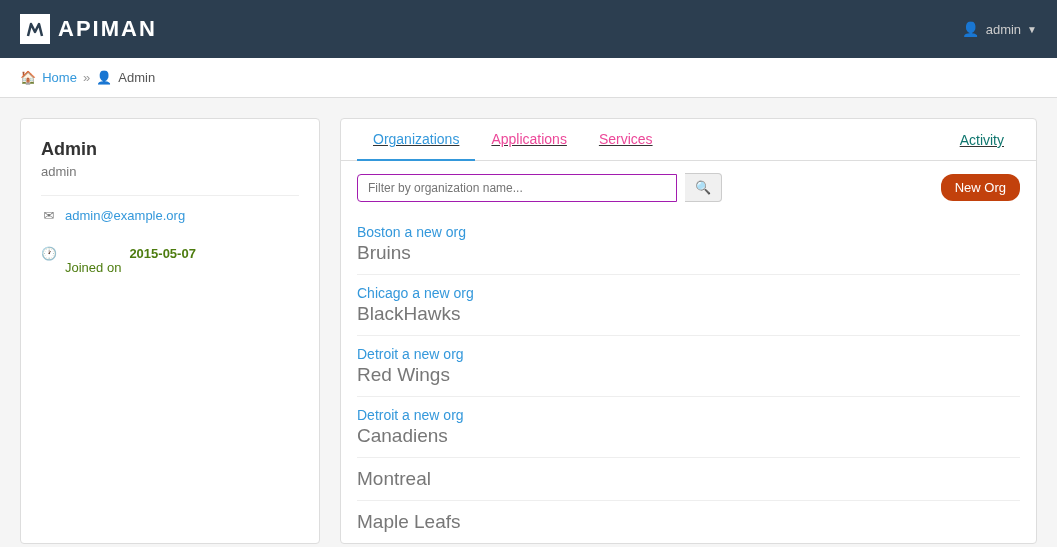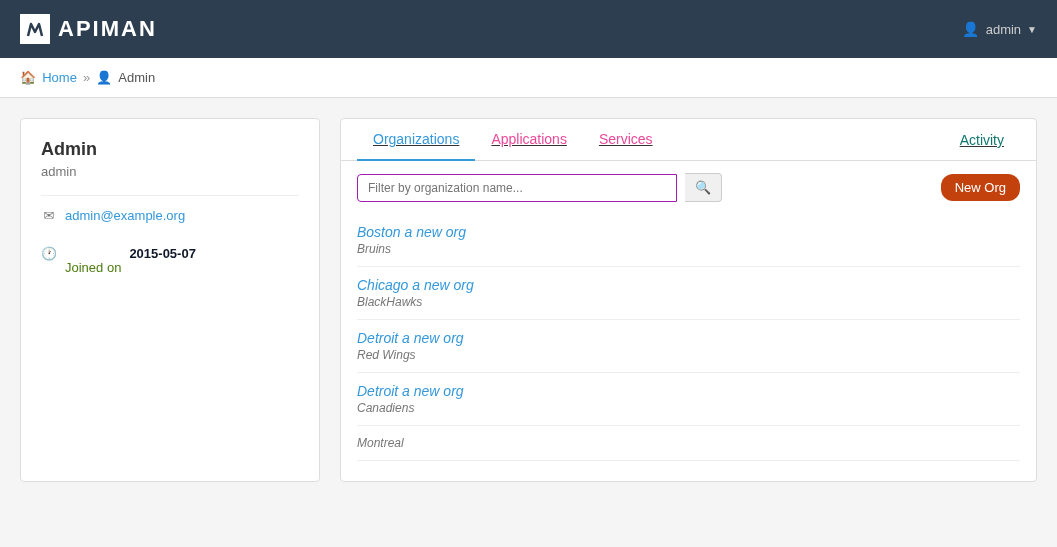--- a/index.html
+++ b/index.html
@@ -114,21 +114,21 @@
     .user-info-row a {
       color: #3498db;
       text-decoration: none;
     }
     .user-info-row .label {
       color: #4d7c0f;
       margin-top: 29px;
     }
     .user-info-row .bold-date {
       font-weight: bold;
-      color: #0f172a;
+      color: #4d7c0f;
     }
 
     
     .org-panel {
       flex: 1;
       background: white;
       border: 1px solid #ddd;
       border-radius: 4px;
     }
 
@@ -195,34 +195,33 @@
       border-radius: 12px;
       font-size: 13px;
       cursor: pointer;
     }
 
     
     .org-list { padding: 0 16px; }
     .org-item {
       padding: 10px 0;
       border-bottom: 1px solid #eee;
-      font-style: italic;
     }
     .org-item:last-child { border-bottom: none; }
     .org-item .org-link {
       display: block;
       color: #3498db;
       text-decoration: none;
       font-size: 14px;
       font-weight: normal;
       margin-bottom: 2px;
     }
     .org-item .org-sub {
       color: #777;
-      font-size: 12px;
+      font-size: 19px;
     }
   </style>
 </head>
 <body>
 
 <nav class="navbar">
   <div class="navbar-brand">
     <span class="navbar-logo">
       <span class="logo-icon">
         <svg width="22" height="22" viewBox="0 0 22 22" fill="none">
@@ -297,17 +296,18 @@
           <div class="org-sub">Red Wings</div>
         </div>
         <div class="org-item">
           <a href="#" class="org-link">Detroit a new org</a>
           <div class="org-sub">Canadiens</div>
         </div>
         <div class="org-item">
           <div class="org-sub">Montreal</div>
         </div>
         <div class="org-item">
+          <div class="org-sub">Maple Leafs</div>
         </div>
       </div>
 
   </div>
 </div>
 
 </body></html>

